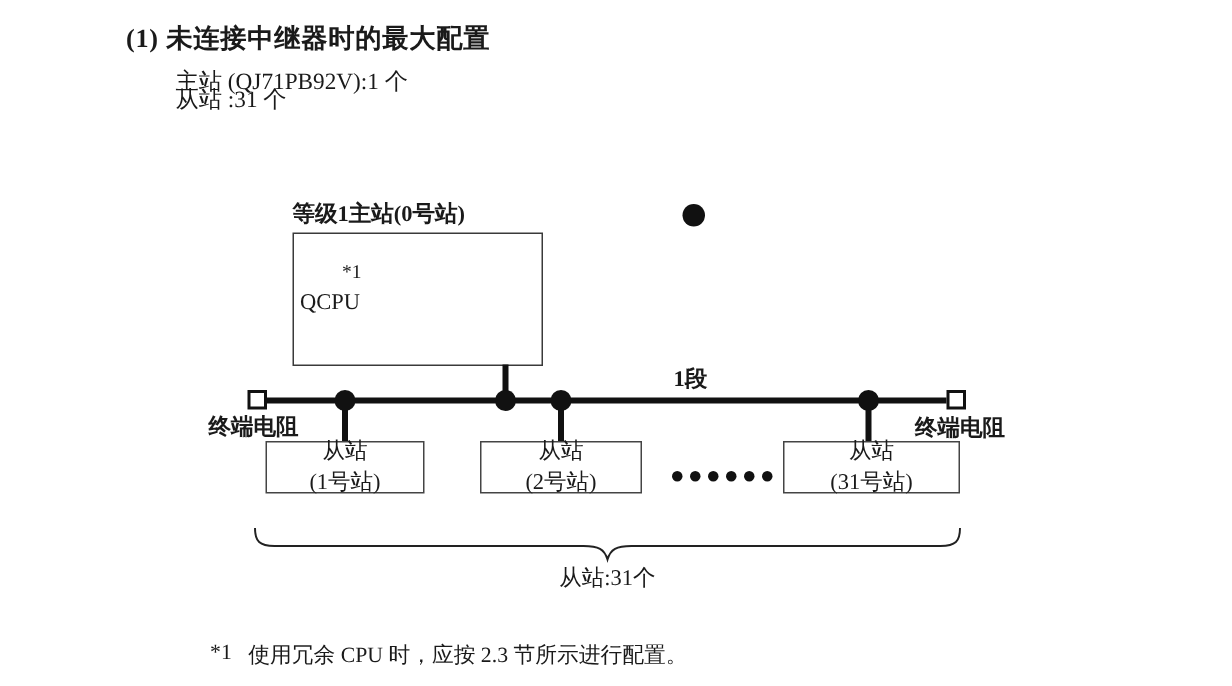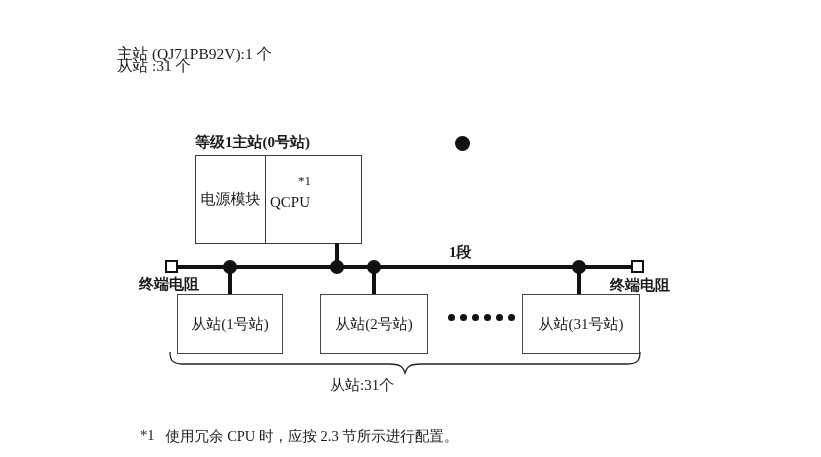--- a/index.html
+++ b/index.html
@@ -34,47 +34,45 @@
   .bus { background:#111; }
   .stub { background:#111; }
   .terminator {
     width:13px; height:13px;
     background:#fff;
     border:2px solid #111;
   }
   .slave-box {
     border:1.2px solid #444;
     background:#fff;
-    display:flex; 
+    display:flex; flex-direction:column;
     align-items:center; justify-content:center;
     font-size:15px; line-height:1.4;
-    height:60px; top:294px;
+    height:35px; top:294px;
   }
   .ellipsis { display:flex; gap:5px; align-items:center; }
   .ellipsis span { width:7px; height:7px; border-radius:50%; background:#111; display:block; }
-  .brace-label { width:150px; font-size:15px; }
+  .brace-label { width:150px; text-align:center; font-size:15px; }
   .caption { width:790px; text-align:center; font-size:16.5px; font-weight:bold; letter-spacing:0.5px; }
   .footnote { display:flex; gap:11px; font-size:14.5px; }
 </style>
 </head>
 <body>
 
 <div id="canvas">
 
+  <div class="abs heading" style="left:84px; top:13px;">(1) 未连接中继器时的最大配置</div>
   <div class="abs subline" style="left:117px; top:44px;">主站 (QJ71PB92V):1 个</div>
   <div class="abs subline" style="left:117px; top:56px;">从站 :31 个</div>
 
   <div class="abs dot legend-dot" style="left:455px; top:136px;"></div>
 
   <div class="abs lbl" style="left:195px; top:133px;">等级1主站(0号站)</div>
 
   <div class="abs master-box" style="left:195px; top:155px; width:167px; height:89px;">
-    <div class="cell cell-power">
-      <span>电源模块</span>
-    </div>
     <div class="cell cell-cpu">
       <span class="cpu-ref">*1</span>
       <span class="cpu-name">QCPU</span>
     </div>
   </div>
 
   <div class="abs bus" style="left:177px; top:265px; width:456px; height:4px;"></div>
 
   <div class="abs lbl" style="left:449px; top:243px;">1段</div>
 

